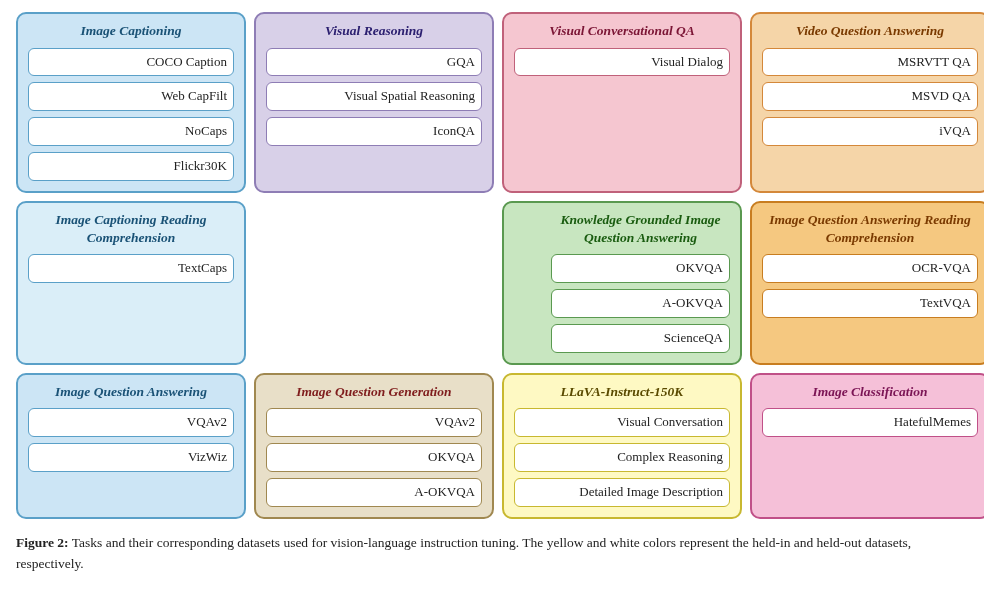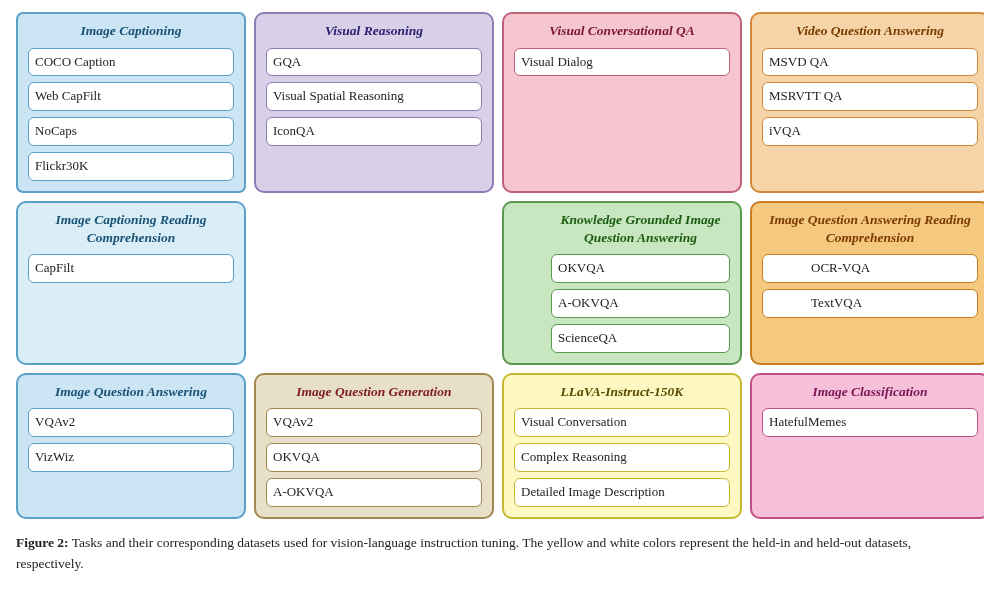--- a/index.html
+++ b/index.html
@@ -32,31 +32,31 @@
       font-weight: bold;
       text-align: center;
       margin-bottom: 8px;
       font-size: 13.5px;
       line-height: 1.3;
     }
 
     .item {
       border-radius: 6px;
       border: 1.5px solid;
-      text-align: left;
+      text-align: right;
       padding: 5px 6px;
       margin-bottom: 6px;
       font-size: 13px;
       line-height: 1.3;
       background: #fff;
     }
     .item:last-child { margin-bottom: 0; }
 
     
-    .blue { background: #cce5f5; border-color: #5aa0c8; border-radius: 7px; }
+    .blue { background: #cce5f5; border-color: #5aa0c8; }
     .blue .box-title { color: #1a5276; }
     .blue .item { border-color: #5aa0c8; color: #222; }
 
     
     .purple { background: #d8d0e8; border-color: #8e7db5; }
     .purple .box-title { color: #2c2070; }
     .purple .item { border-color: #8e7db5; color: #222; }
 
     
     .pink { background: #f5c6d0; border-color: #c0617a; }
@@ -145,28 +145,28 @@
     <div class="item">IconQA</div>
   </div>
 
   <div class="box pink col3-row1">
     <div class="box-title">Visual Conversational QA</div>
     <div class="item">Visual Dialog</div>
   </div>
 
   <div class="box orange col4-row1">
     <div class="box-title">Video Question Answering</div>
+    <div class="item">MSRVTT QA</div>
     <div class="item">MSVD QA</div>
-    <div class="item">MSRVTT QA</div>
     <div class="item">iVQA</div>
   </div>
 
   <div class="box lightblue col1-row2">
     <div class="box-title">Image Captioning Reading Comprehension</div>
-    <div class="item">CapFilt</div>
+    <div class="item">TextCaps</div>
   </div>
 
   <div class="box green col3-row2">
     <div class="box-title">Knowledge Grounded Image Question Answering</div>
     <div class="item">OKVQA</div>
     <div class="item">A-OKVQA</div>
     <div class="item">ScienceQA</div>
   </div>
 
   <div class="box orange2 col4-row2">

